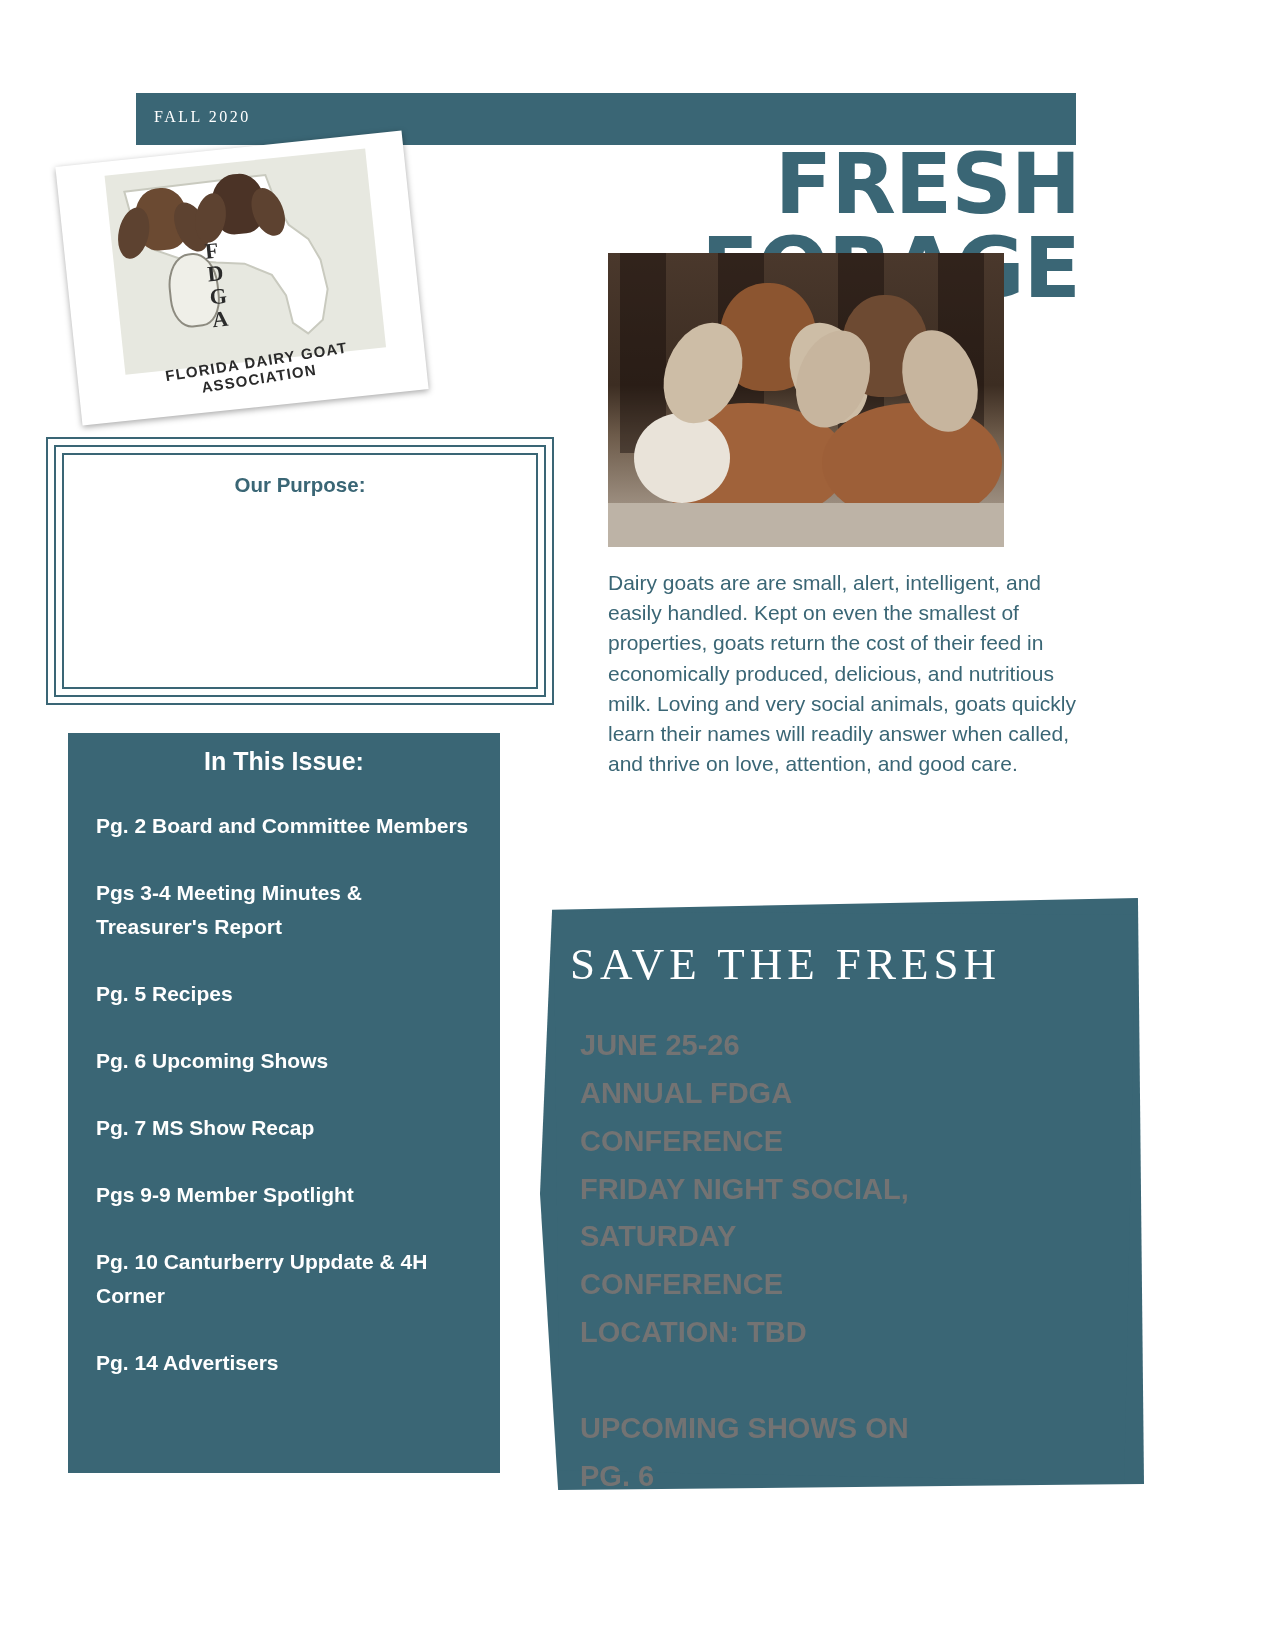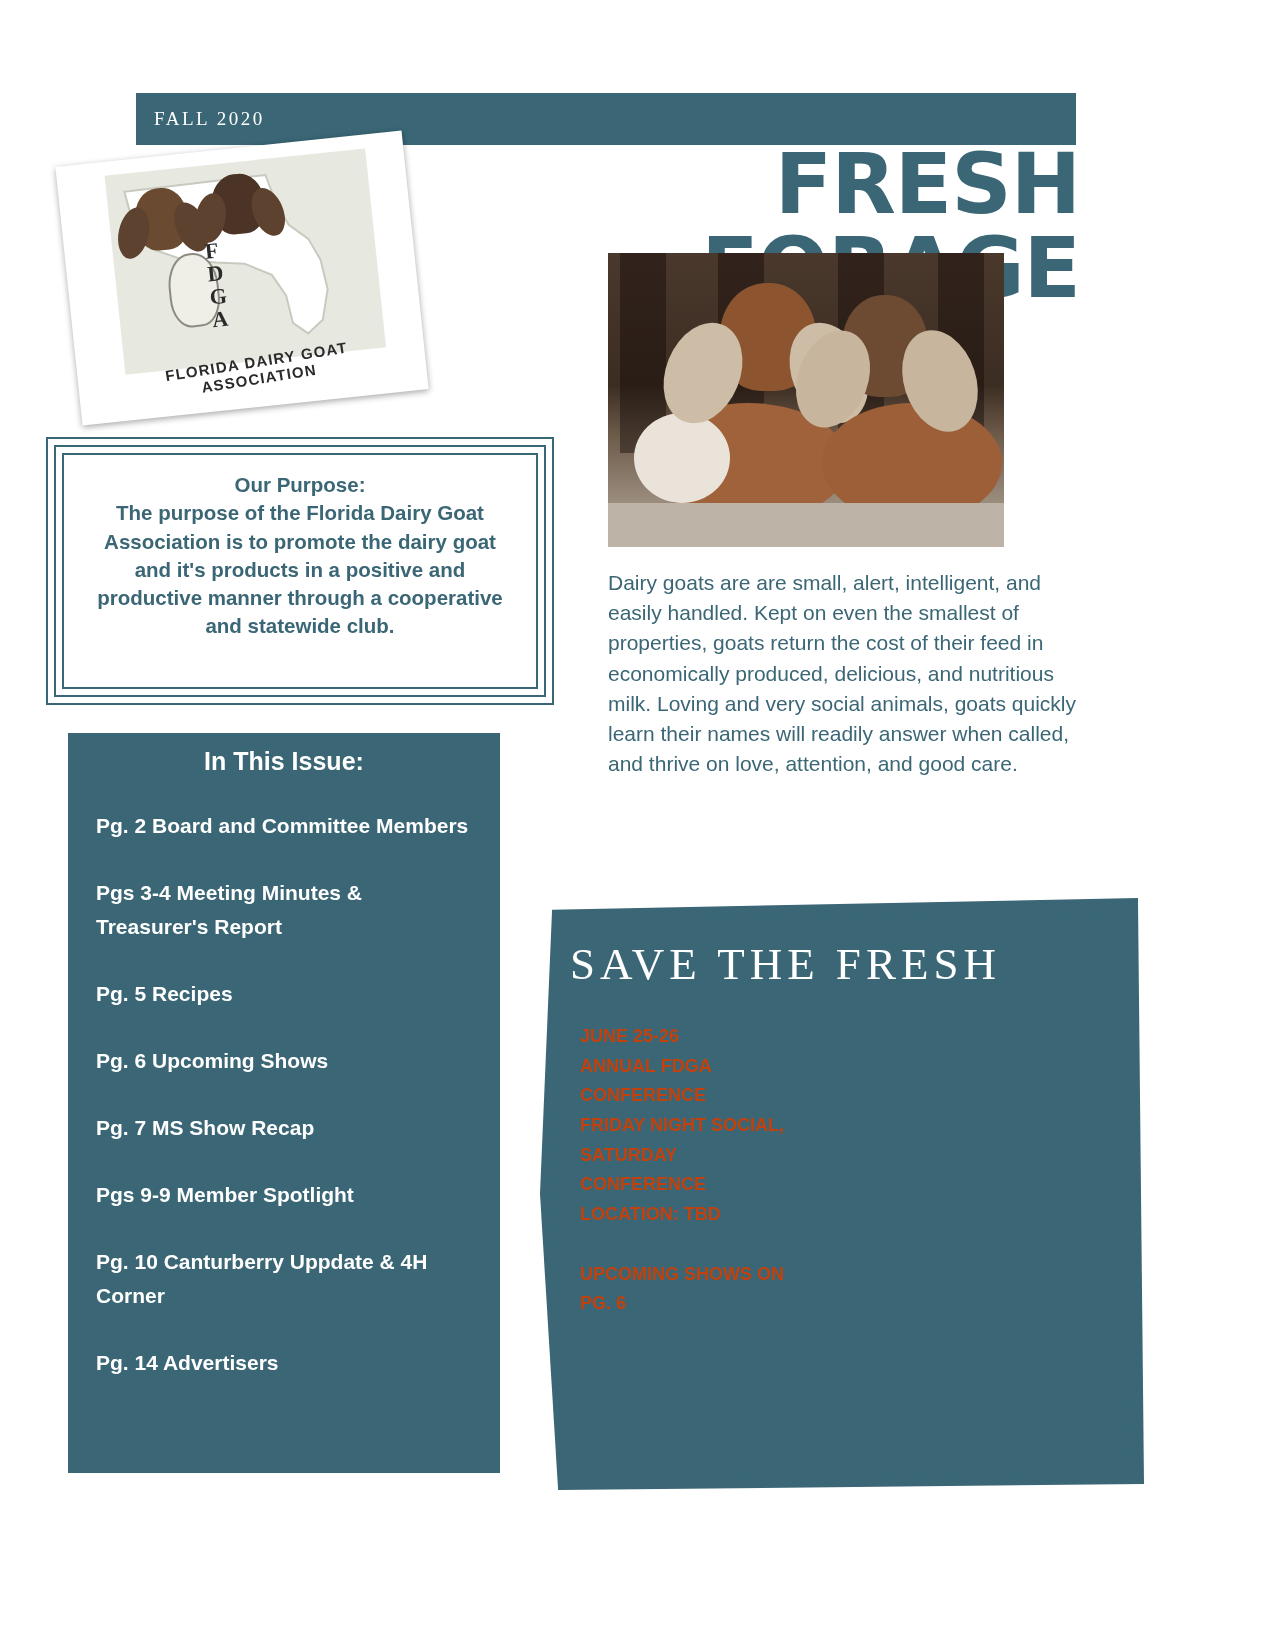--- a/index.html
+++ b/index.html
@@ -21,21 +21,21 @@
     left: 136px;
     top: 93px;
     width: 940px;
     height: 52px;
     background: #3a6675;
   }
   .issue-date {
     position: absolute;
     left: 154px;
     top: 108px;
-    font-size: 19px;
+    font-size: 16px;
     letter-spacing: 2.5px;
     color: #ffffff;
     font-family: "Liberation Serif", serif;
   }
   .masthead {
     position: absolute;
     left: 420px;
     top: 142px;
     width: 660px;
     text-align: right;
@@ -240,22 +240,22 @@
     color: #ffffff;
     font-size: 45px;
     letter-spacing: 5px;
     font-family: "Liberation Serif", serif;
   }
   .dates-body {
     position: absolute;
     left: 580px;
     top: 1022px;
     width: 520px;
-    color: #c2410c;
-    font-size: 18px;
+    color: #737373;
+    font-size: 29px;
     font-weight: bold;
     line-height: 1.65;
     white-space: pre-line;
   }
 </style>
 </head>
 <body>
 
 <div class="header-bar"></div>
 <div class="issue-date">FALL 2020</div>
@@ -280,21 +280,20 @@
 G
 A</div>
   </div>
   <div class="logo-caption">FLORIDA DAIRY GOAT ASSOCIATION</div>
 </div>
 
 <div class="purpose-outer">
   <div class="purpose-mid">
     <div class="purpose-inner">
       <div>Our Purpose:</div>
-      <div>The purpose of the Florida Dairy Goat Association is to promote the dairy goat and it's products in a positive and productive manner through a cooperative and statewide club.</div>
     </div>
   </div>
 </div>
 
 <div class="issue-box">
   <div class="issue-title">In This Issue:</div>
   <div class="issue-item">Pg. 2 Board and Committee Members</div>
   <div class="issue-item">Pgs 3-4 Meeting Minutes &amp; Treasurer's Report</div>
   <div class="issue-item">Pg. 5 Recipes</div>
   <div class="issue-item">Pg. 6 Upcoming Shows</div>

